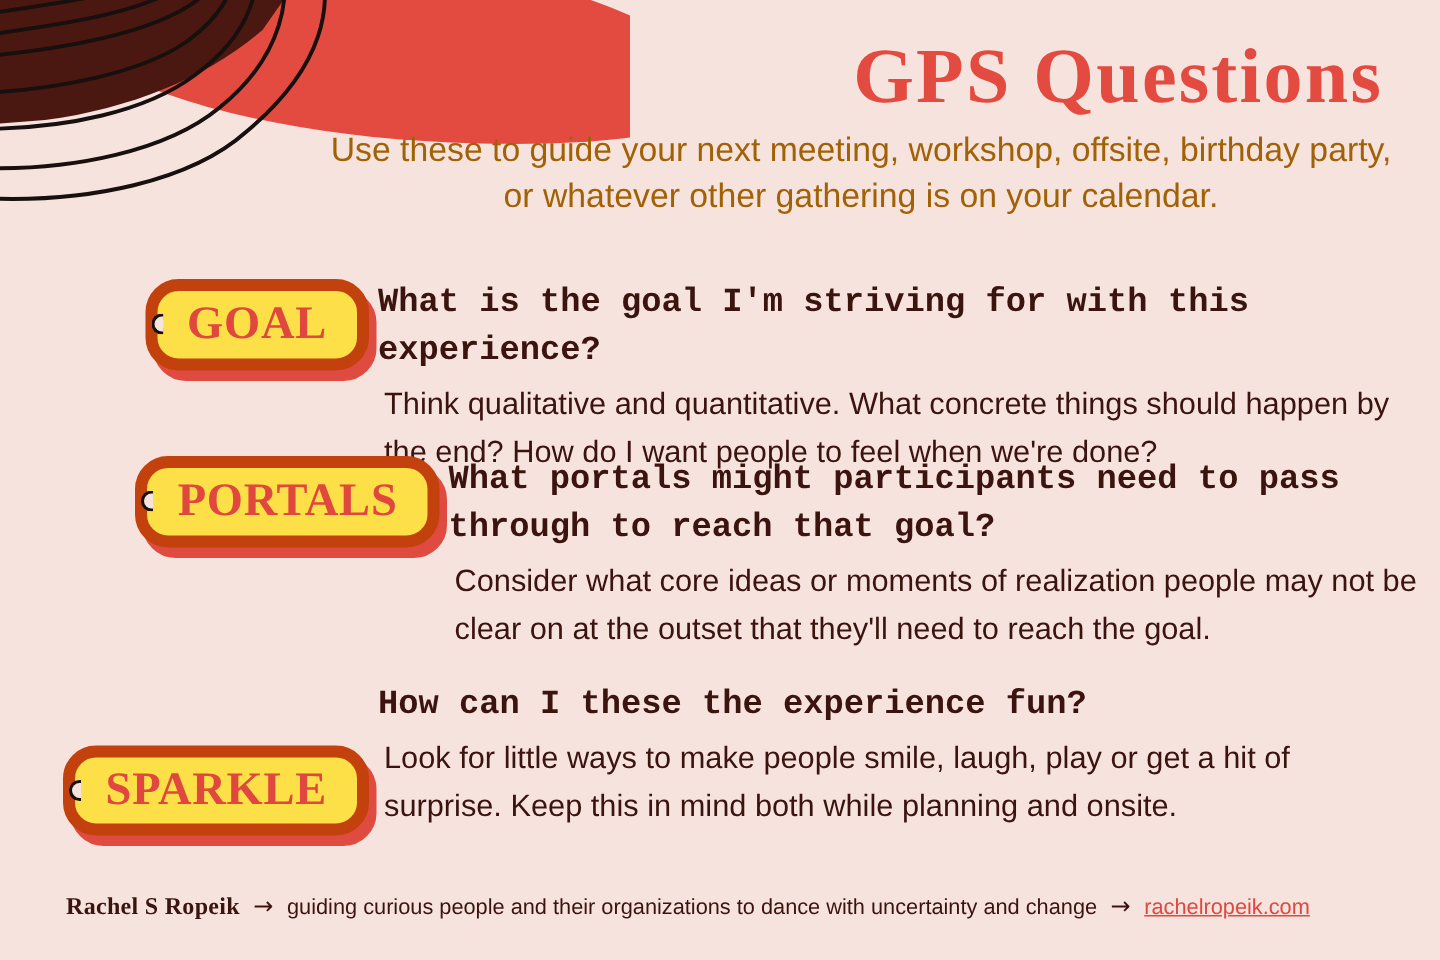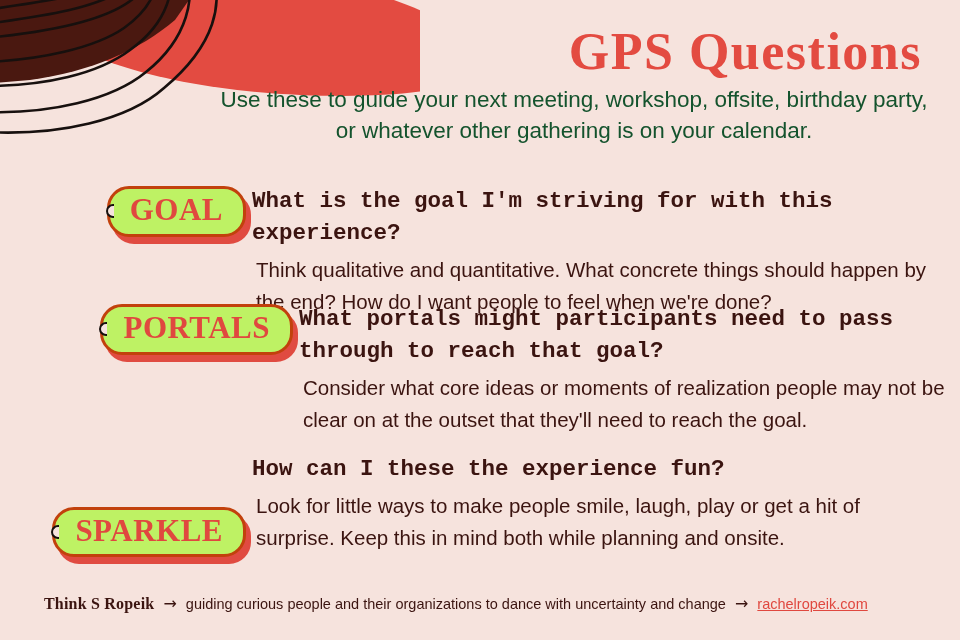--- a/index.html
+++ b/index.html
@@ -50,21 +50,21 @@
     color: #e34b41;
     letter-spacing: 1.5px;
     margin: 0 0 6px 0;
     text-align: right;
     padding-right: 18px;
   }
   #page-subtitle {
     font-family: "Liberation Sans", sans-serif;
     font-size: 22.5px;
     line-height: 1.38;
-    color: #14532d;
+    color: #a16207;
     margin: 0;
     text-align: center;
     padding: 0 6px 0 14px;
   }
 
   
   .section {
     position: absolute;
     left: 0;
     width: 960px;
@@ -95,23 +95,23 @@
     top: 7px;
     right: -5px;
     bottom: -7px;
     border: 2.5px solid #e04b41;
     border-radius: 22px;
     background: #e04b41;
     box-sizing: border-box;
   }
   .badge-face {
     position: relative;
-    border: 3px solid #c2410c;
+    border: 8px solid #c2410c;
     border-radius: 22px;
-    background: #bef264;
+    background: #fde047;
     padding: 5px 20px 7px 20px;
     box-sizing: border-box;
   }
   .badge-label {
     font-family: "Liberation Serif", "DejaVu Serif", serif;
     font-weight: bold;
     font-size: 31px;
     line-height: 1.05;
     color: #e0483f;
     letter-spacing: 0.5px;
@@ -264,20 +264,20 @@
         </div>
       </div>
     </div>
     <div class="text-col">
       <p class="q-heading">How can I these the experience fun?</p>
       <p class="q-body">Look for little ways to make people smile, laugh, play or get a hit of surprise. Keep this in mind both while planning and onsite.</p>
     </div>
   </div>
 
   <div id="footer">
-    <span id="footer-name">Think S Ropeik</span>
+    <span id="footer-name">Rachel S Ropeik</span>
     <span class="footer-arrow">→</span>
     <span id="footer-tagline">guiding curious people and their organizations to dance with uncertainty and change</span>
     <span class="footer-arrow">→</span>
     <a id="footer-link" href="#">rachelropeik.com</a>
   </div>
 
 </div>
 
 </body></html>

